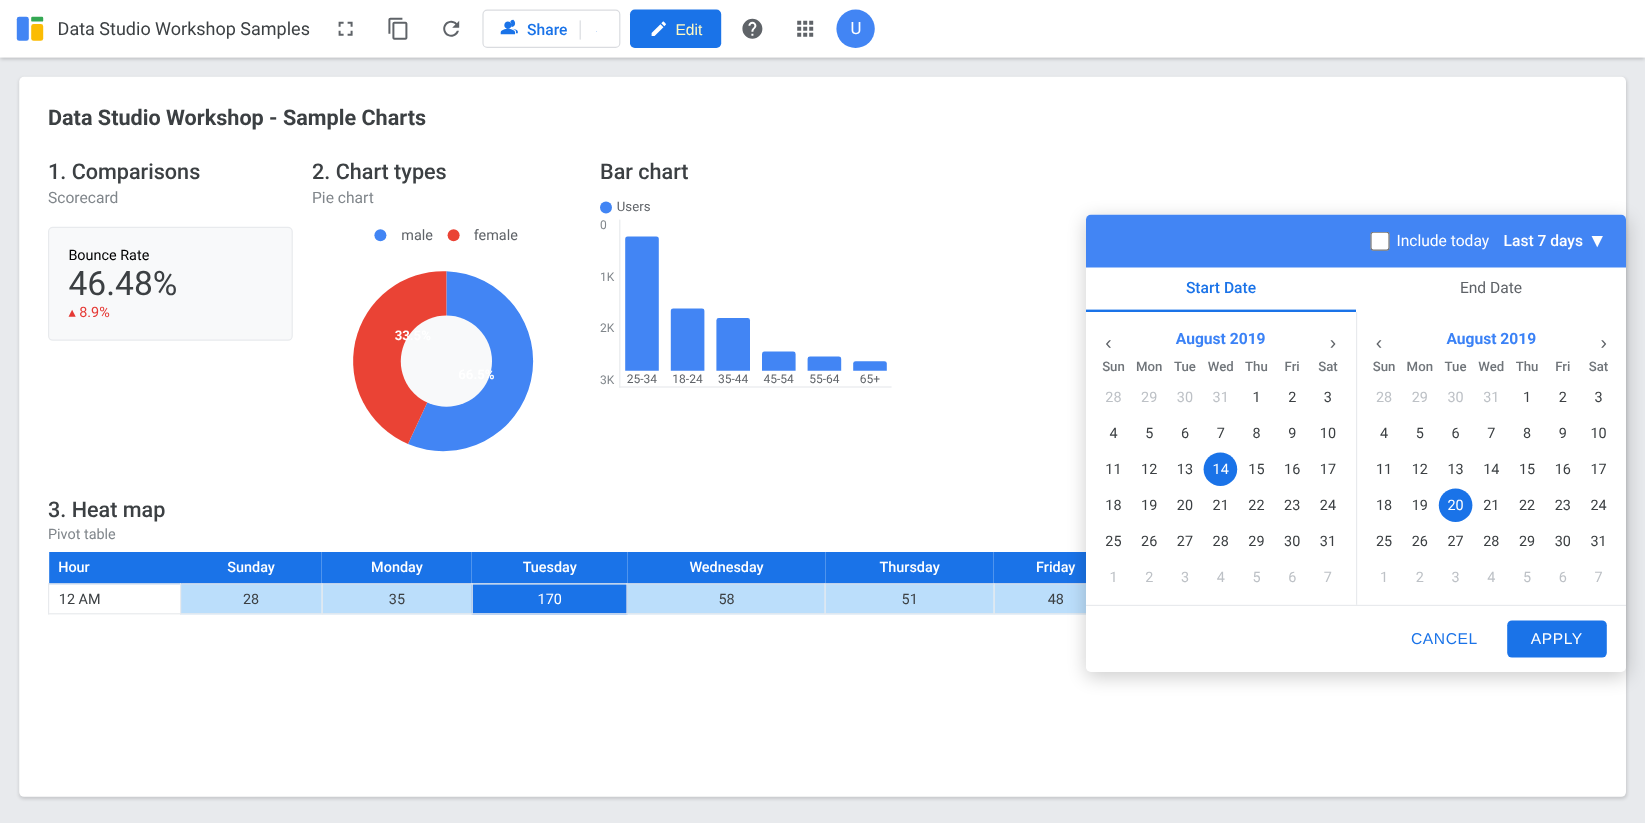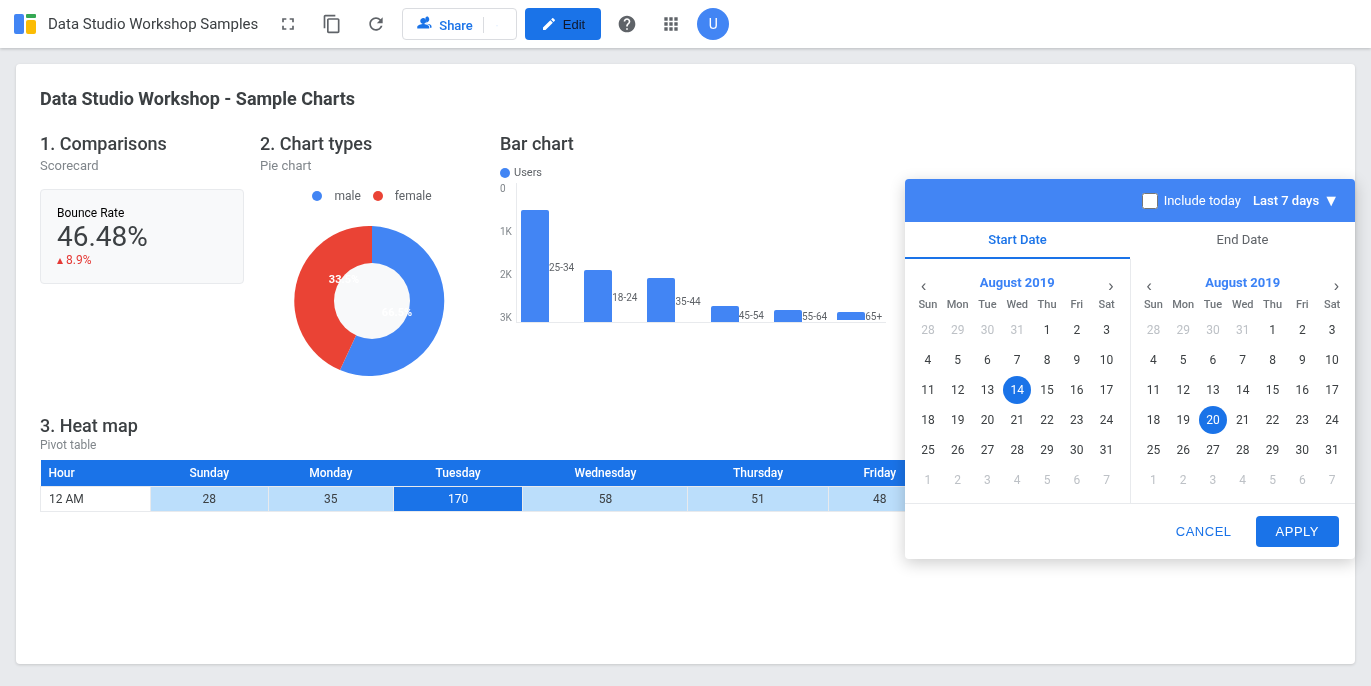--- a/index.html
+++ b/index.html
@@ -22,21 +22,21 @@
     }
     .share-btn {
       display: flex; align-items: flex-end; gap: 6px;
       border: 1px solid #dadce0; border-radius: 4px; padding: 6px 12px;
       background: #fff; cursor: pointer; color: #1a73e8; font-size: 13px; font-weight: 500;
     }
     .share-btn .divider { width: 1px; height: 16px; background: #dadce0; margin-left: 4px; }
     .share-dropdown { padding: 4px 6px; }
     .edit-btn {
       display: flex; align-items: center; gap: 6px;
-      background: #1a73e8; color: #0f172a; border: none; border-radius: 4px;
+      background: #1a73e8; color: #fef9c3; border: none; border-radius: 4px;
       padding: 8px 16px; cursor: pointer; font-size: 13px; font-weight: 500;
     }
     .avatar { width: 32px; height: 32px; border-radius: 50%; background: #4285f4; display: flex; align-items: center; justify-content: center; color: #fff; font-size: 14px; }
 
     
     .main { padding: 16px; min-height: calc(100vh - 48px); }
     .report-card {
       background: #fff; border-radius: 4px; box-shadow: 0 1px 3px rgba(0,0,0,0.15);
       padding: 24px; position: relative; min-height: 600px;
     }
@@ -55,21 +55,21 @@
     .scorecard-value { font-size: 28px; font-weight: 400; color: #3c4043; }
     .scorecard-delta { color: #e53935; font-size: 12px; }
 
     
     .chart-container { display: flex; flex-direction: column; align-items: center; }
     .chart-legend { display: flex; gap: 12px; margin-bottom: 8px; font-size: 12px; color: #5f6368; align-items: center; }
     .legend-dot { width: 10px; height: 10px; border-radius: 50%; display: inline-block; }
 
     
     .bar-section { flex: 1.2; }
-    .bar-wrap { display: flex; flex-direction: row; align-items: center; }
+    .bar-wrap { display: flex; flex-direction: column; align-items: center; }
     .bar { background: #4285f4; border-radius: 2px 2px 0 0; width: 28px; }
     .bar-label { font-size: 10px; color: #5f6368; margin-top: 2px; }
     .bar-y-labels { display: flex; flex-direction: column-reverse; justify-content: space-between; height: 140px; margin-right: 4px; font-size: 10px; color: #80868b; }
     .bar-chart-row { display: flex; align-items: flex-end; }
     .bar-legend { font-size: 11px; color: #5f6368; display: flex; align-items: center; gap: 4px; margin-bottom: 4px; }
 
     
     .heatmap-section { margin-top: 24px; }
     .heatmap-title { font-size: 18px; font-weight: 500; color: #3c4043; margin-bottom: 2px; }
     .heatmap-subtitle { font-size: 12px; color: #80868b; margin-bottom: 8px; }

